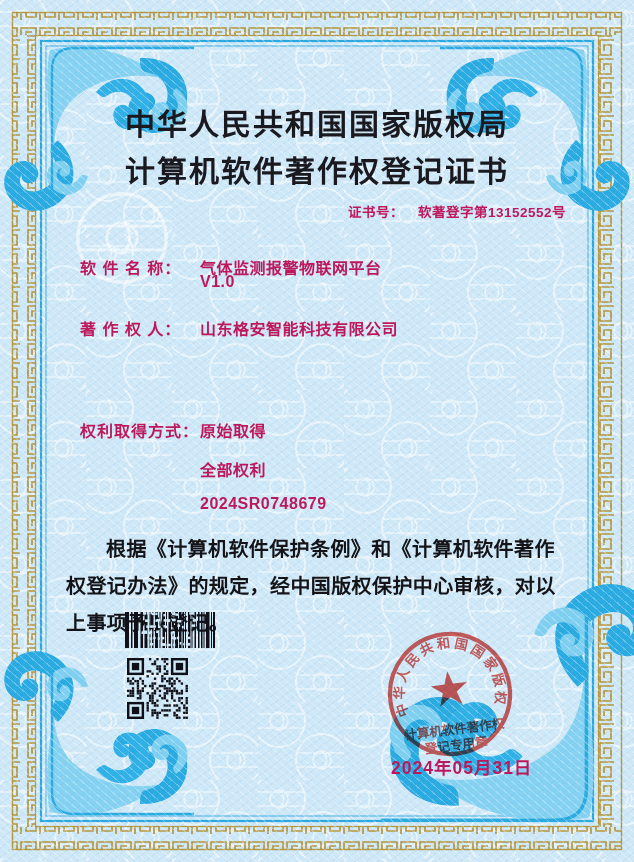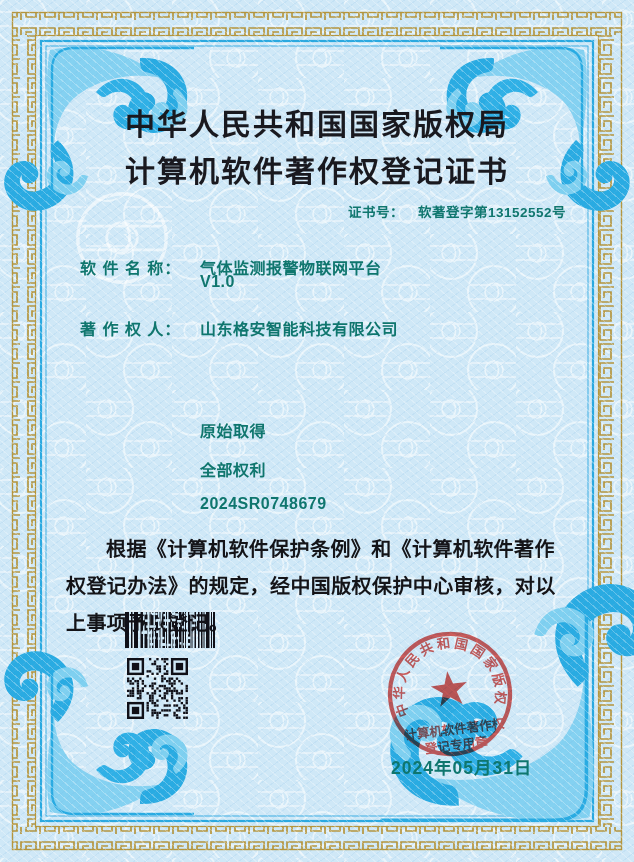--- a/index.html
+++ b/index.html
@@ -10,21 +10,21 @@
   }
   
   .certificate::before{
     content:"";position:absolute;inset:0;pointer-events:none;
     background:
       repeating-linear-gradient(41deg, rgba(255,255,255,.28) 0 1px, rgba(255,255,255,0) 1px 6px),
       repeating-linear-gradient(-37deg, rgba(120,180,225,.14) 0 1px, rgba(120,180,225,0) 1px 7px);
     z-index:1;
   }
   .deco{position:absolute;inset:0;z-index:0;}
-  .t{position:absolute;font-weight:700;color:#0f766e;white-space:nowrap;z-index:3;}
+  .t{position:absolute;font-weight:700;color:#be185d;white-space:nowrap;z-index:3;}
   .title{left:0;right:0;text-align:center;
     font-family:"Liberation Serif","DejaVu Serif",serif;
     font-size:30px;letter-spacing:2px;color:#19191f;}
   .title1{top:100px;}
   .title2{top:147px;}
   .certno{top:201px;right:68px;font-size:13.5px;letter-spacing:.5px;}
   .certno .gap{display:inline-block;width:14px;}
   .lbl{left:80px;font-size:16px;letter-spacing:1px;}
   .val{left:200px;font-size:16px;letter-spacing:.5px;}
   .r-soft{top:243px;margin-top:12px;} .r-soft2{top:273px;}
@@ -116,20 +116,21 @@
     <span>证书号：</span><span class="gap"></span><span>软著登字第13152552号</span>
   </div>
 
   <div class="t lbl r-soft">软 件 名 称：</div>
   <div class="t val r-soft">气体监测报警物联网平台</div>
   <div class="t val r-soft2">V1.0</div>
 
   <div class="t lbl r-owner">著 作 权 人：</div>
   <div class="t val r-owner">山东格安智能科技有限公司</div>
 
+  <div class="t lbl r-acq">权利取得方式：</div>
   <div class="t val r-acq">原始取得</div>
 
   <div class="t val r-scope">全部权利</div>
 
   <div class="t val r-reg">2024SR0748679</div>
 
   <div class="statement">根据《计算机软件保护条例》和《计算机软件著作权登记办法》的规定，经中国版权保护中心审核，对以上事项予以登记。</div>
 
   <svg class="barcode" viewBox="0 0 95 36" aria-hidden="true">
       <rect x="0" y="0" width="4" height="36" fill="#101018"></rect>

